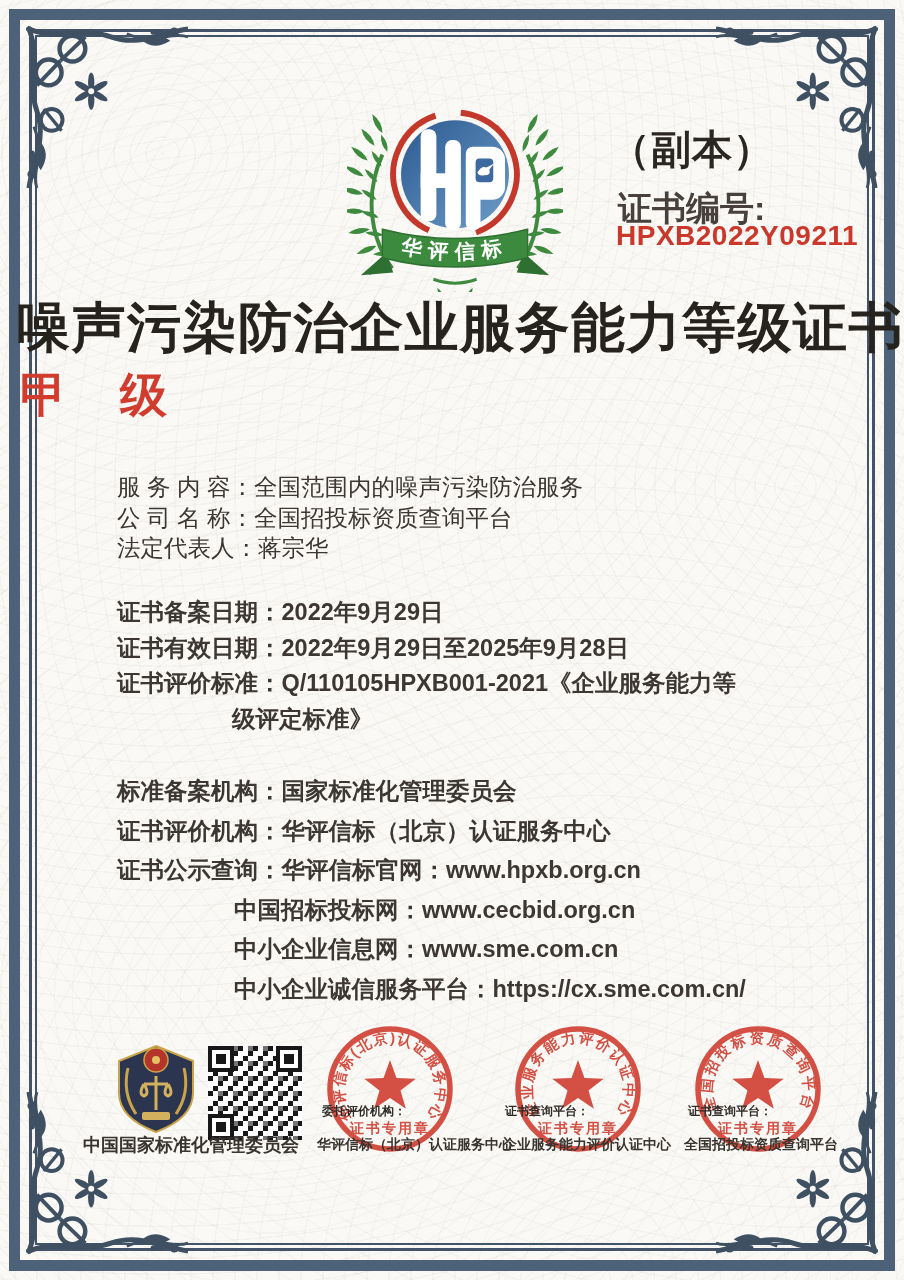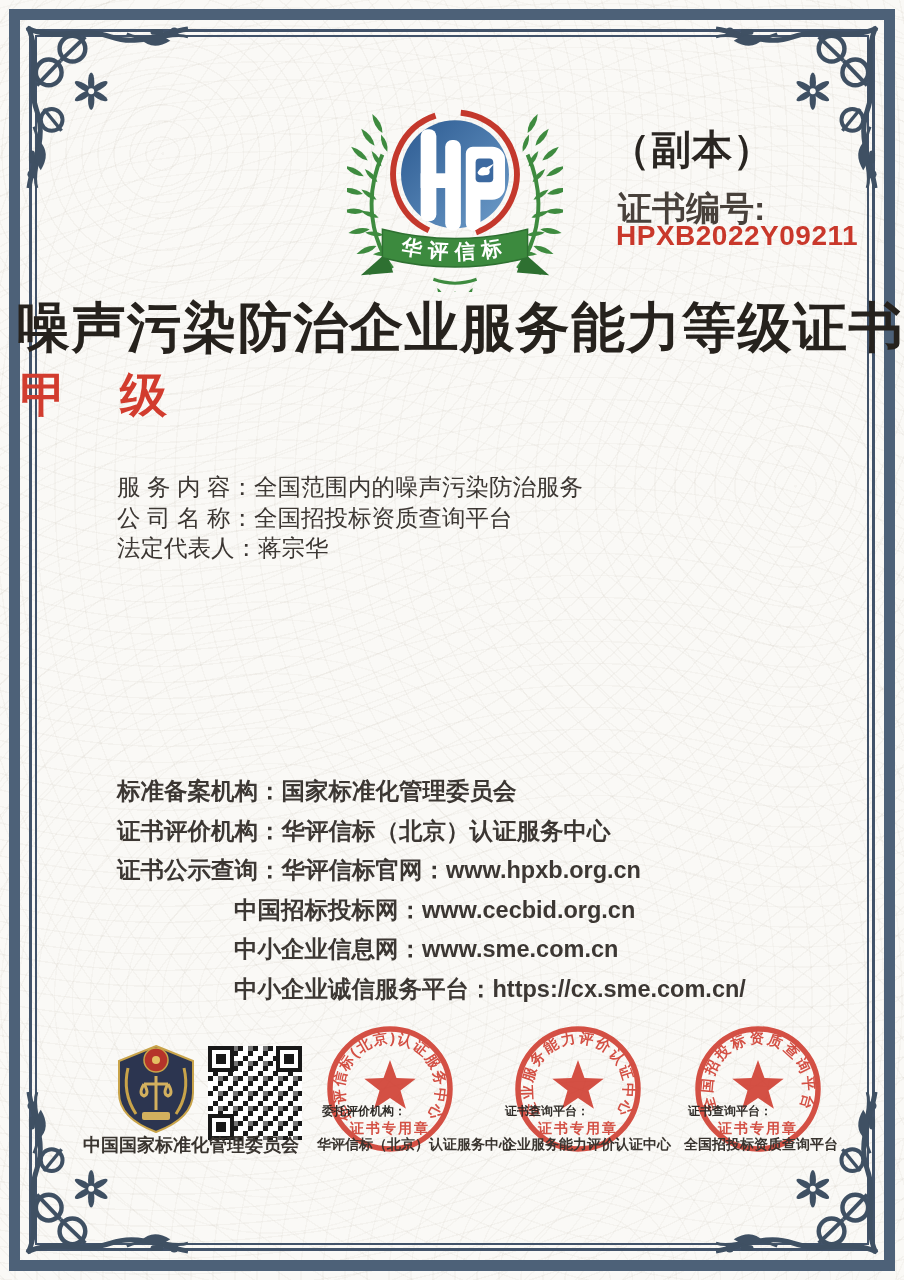--- a/index.html
+++ b/index.html
@@ -190,20 +190,26 @@
 
   <div class="abs title">噪声污染防治企业服务能力等级证书</div>
   <div class="abs grade">甲 级</div>
 
   <div class="abs blockA">
     <div class="line">服 务 内 容：全国范围内的噪声污染防治服务</div>
     <div class="line">公 司 名 称：全国招投标资质查询平台</div>
     <div class="line">法定代表人：蒋宗华</div>
   </div>
 
+  <div class="abs blockB">
+    <div class="line">证书备案日期：2022年9月29日</div>
+    <div class="line">证书有效日期：2022年9月29日至2025年9月28日</div>
+    <div class="line">证书评价标准：Q/110105HPXB001-2021《企业服务能力等</div>
+    <div class="line ind1">级评定标准》</div>
+  </div>
 
   <div class="abs blockC">
     <div class="line">标准备案机构：国家标准化管理委员会</div>
     <div class="line">证书评价机构：华评信标（北京）认证服务中心</div>
     <div class="line">证书公示查询：华评信标官网：www.hpxb.org.cn</div>
     <div class="line ind2">中国招标投标网：www.cecbid.org.cn</div>
     <div class="line ind2">中小企业信息网：www.sme.com.cn</div>
     <div class="line ind2">中小企业诚信服务平台：https://cx.sme.com.cn/</div>
   </div>
 

